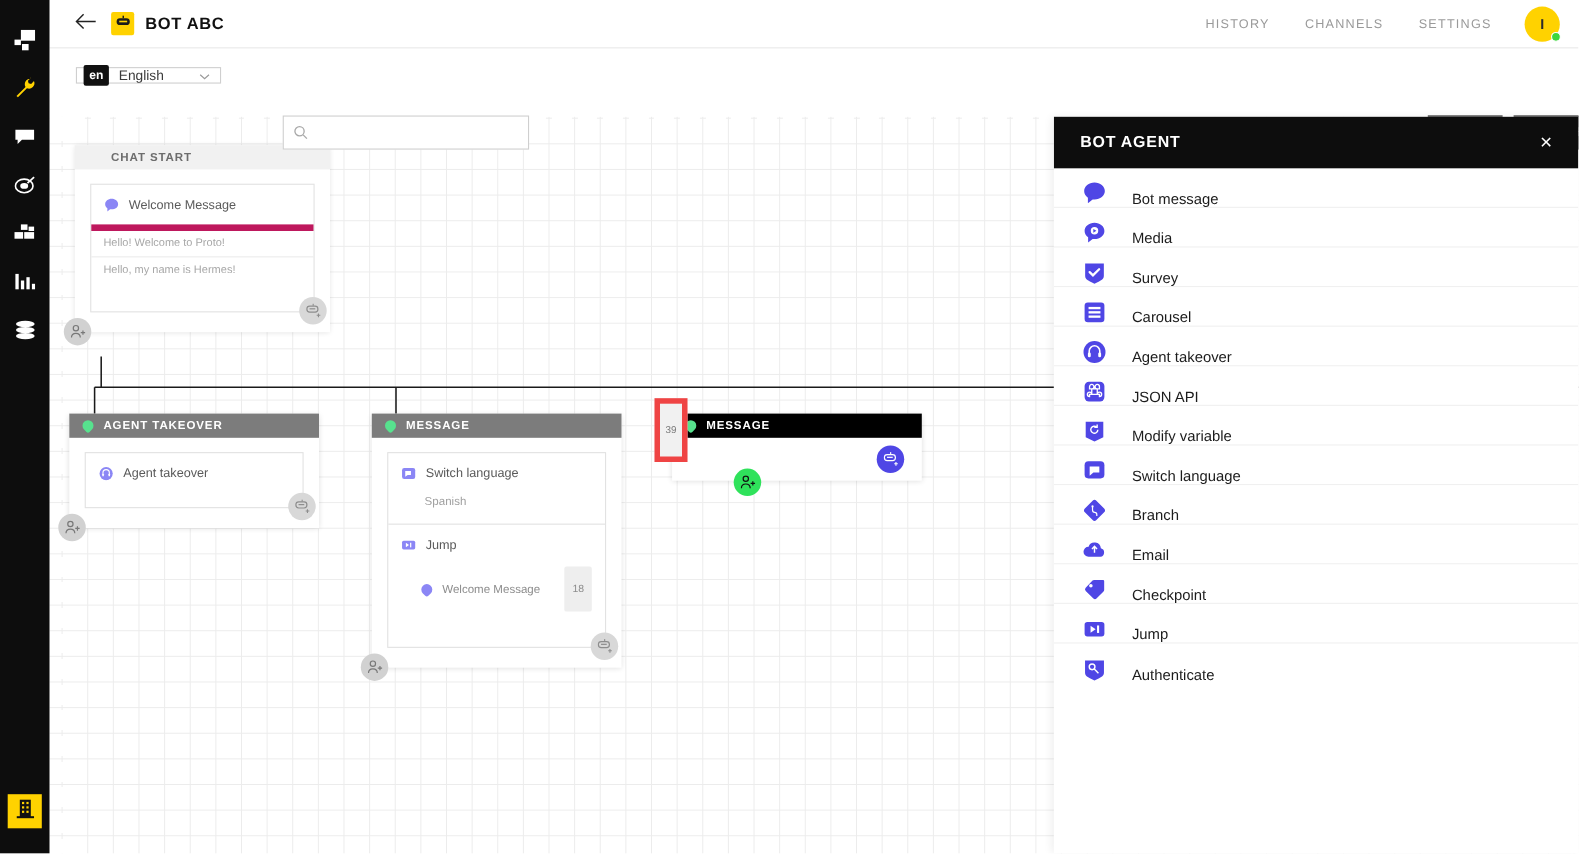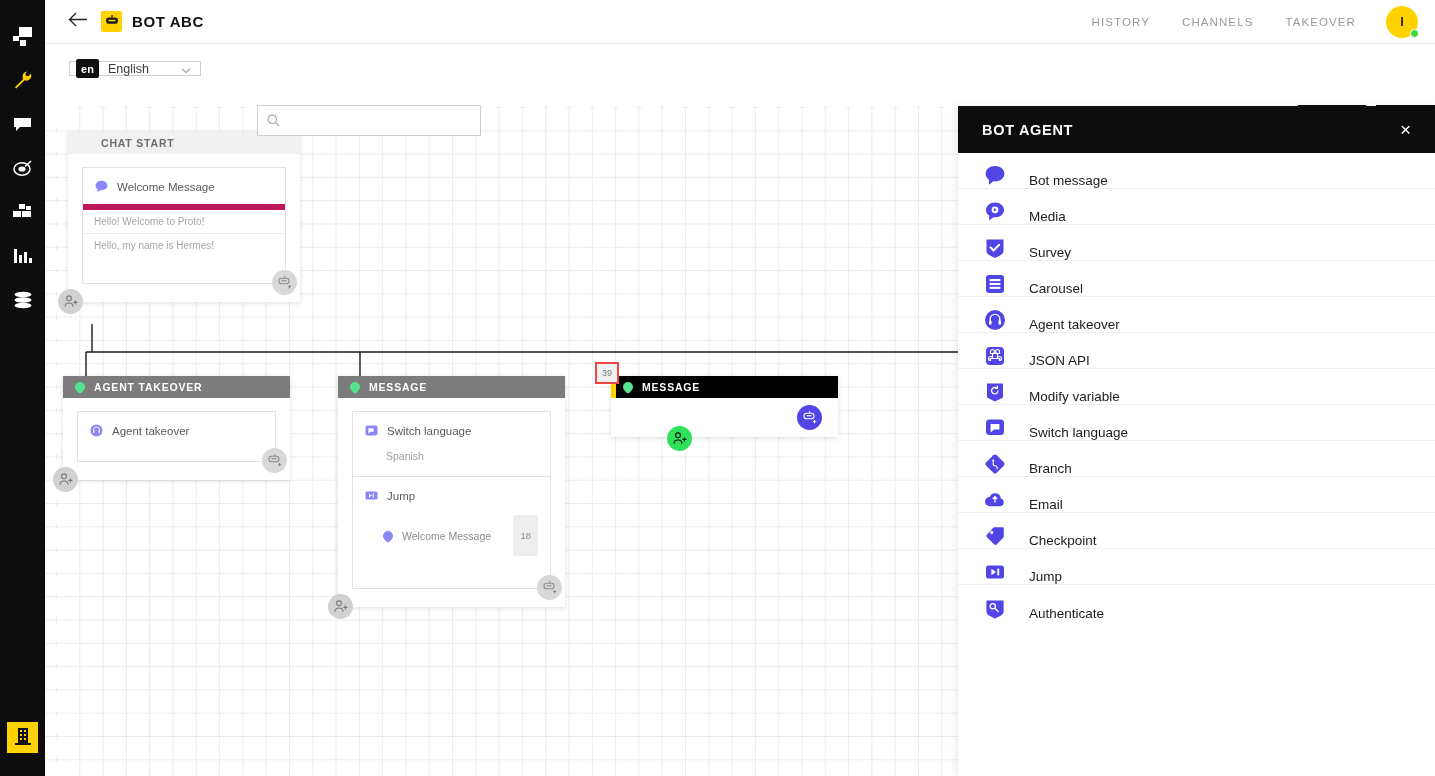--- a/index.html
+++ b/index.html
@@ -219,22 +219,22 @@
   .add-fab {
     position: absolute; width: 25px; height: 25px; border-radius: 50%;
     background: #d1d1d1;
     display: flex; align-items: center; justify-content: center;
     cursor: pointer; z-index: 6;
   }
   .add-fab.green { background: #2FE25B; }
   .node-badge {
     position: absolute;
     background: #f1f1f1; color: #7a7a7a;
-    font-size: 9px; padding: 4px 5px;
-    border: 2px solid #ef4444;
+    font-size: 9px; padding: 19px 5px;
+    border: 5px solid #ef4444;
   }
   .left-stripe {
     position: absolute; left: 0; top: 0; width: 5px; height: 22px;
     background: #FFD200;
   }
 
   
   #blocks-panel {
     position: absolute; right: 0; top: 106px;
     width: 477px; height: 670px;
@@ -355,21 +355,21 @@
             <rect x="6.4" y="0" width="1.3" height="2.6" fill="#1a1a1a"></rect>
             <rect x="1" y="2.6" width="12" height="6.2" rx="3.1" fill="#1a1a1a"></rect>
             <rect x="3.4" y="4.8" width="7.2" height="1.5" fill="#FFD200"></rect>
           </svg>
       </span>
     </div>
     <div id="bot-title">BOT ABC</div>
     <div id="header-right">
       <div class="hdr-link">HISTORY</div>
       <div class="hdr-link">CHANNELS</div>
-      <div class="hdr-link">TAKEOVER</div>
+      <div class="hdr-link">SETTINGS</div>
       <div id="user-avatar">
         <span>I</span>
         <span id="user-status-dot"></span>
       </div>
     </div>
   </div>
 
   <div id="toolbar">
     <div id="lang-select">
       <div id="lang-code">en</div>

